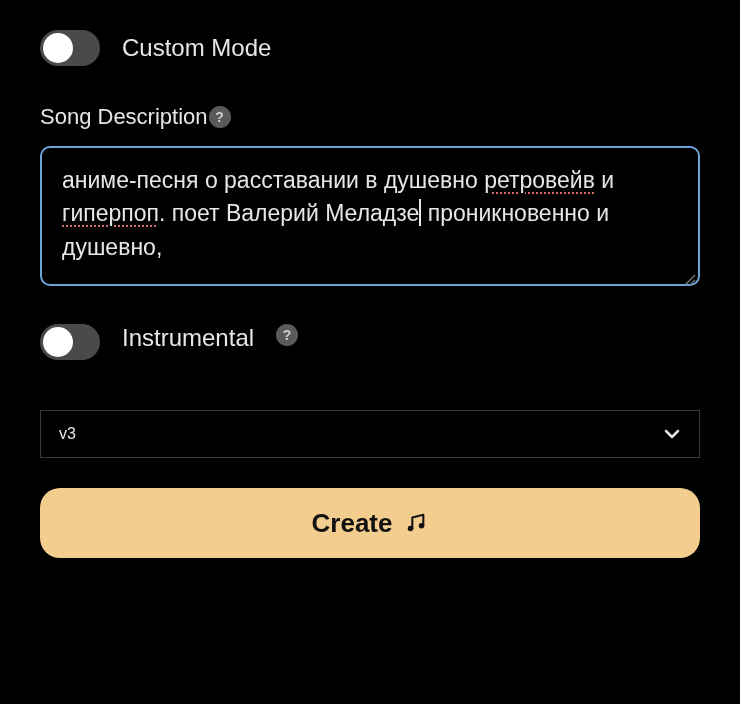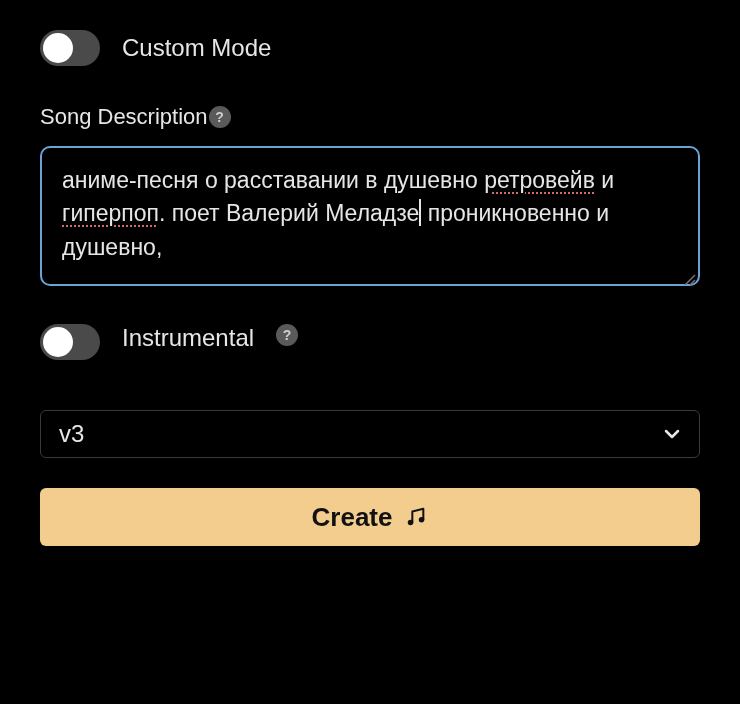--- a/index.html
+++ b/index.html
@@ -124,44 +124,44 @@
     display: flex;
     align-items: flex-start;
     gap: 22px;
     margin-bottom: 50px;
   }
   .select {
     width: 100%;
     height: 48px;
     background: #000;
     border: 1px solid #3a3a3a;
-    border-radius: 6px;
+    border-radius: 0;
     display: flex;
     align-items: center;
     justify-content: space-between;
     padding: 0 18px;
-    font-size: 24px;
+    font-size: 16px;
     color: #e6e6e6;
     cursor: pointer;
     margin-bottom: 30px;
   }
   .chevron {
     width: 18px;
     height: 18px;
     display: flex;
     align-items: center;
     justify-content: center;
   }
   .chevron svg { display:block; }
   .create-btn {
     width: 100%;
-    height: 58px;
+    height: 70px;
     background: #f3cd8e;
     border: none;
-    border-radius: 6px;
+    border-radius: 20px;
     display: flex;
     align-items: center;
     justify-content: center;
     gap: 12px;
     font-size: 26px;
     font-weight: 600;
     color: #111;
     cursor: pointer;
   }
   .music-icon {

